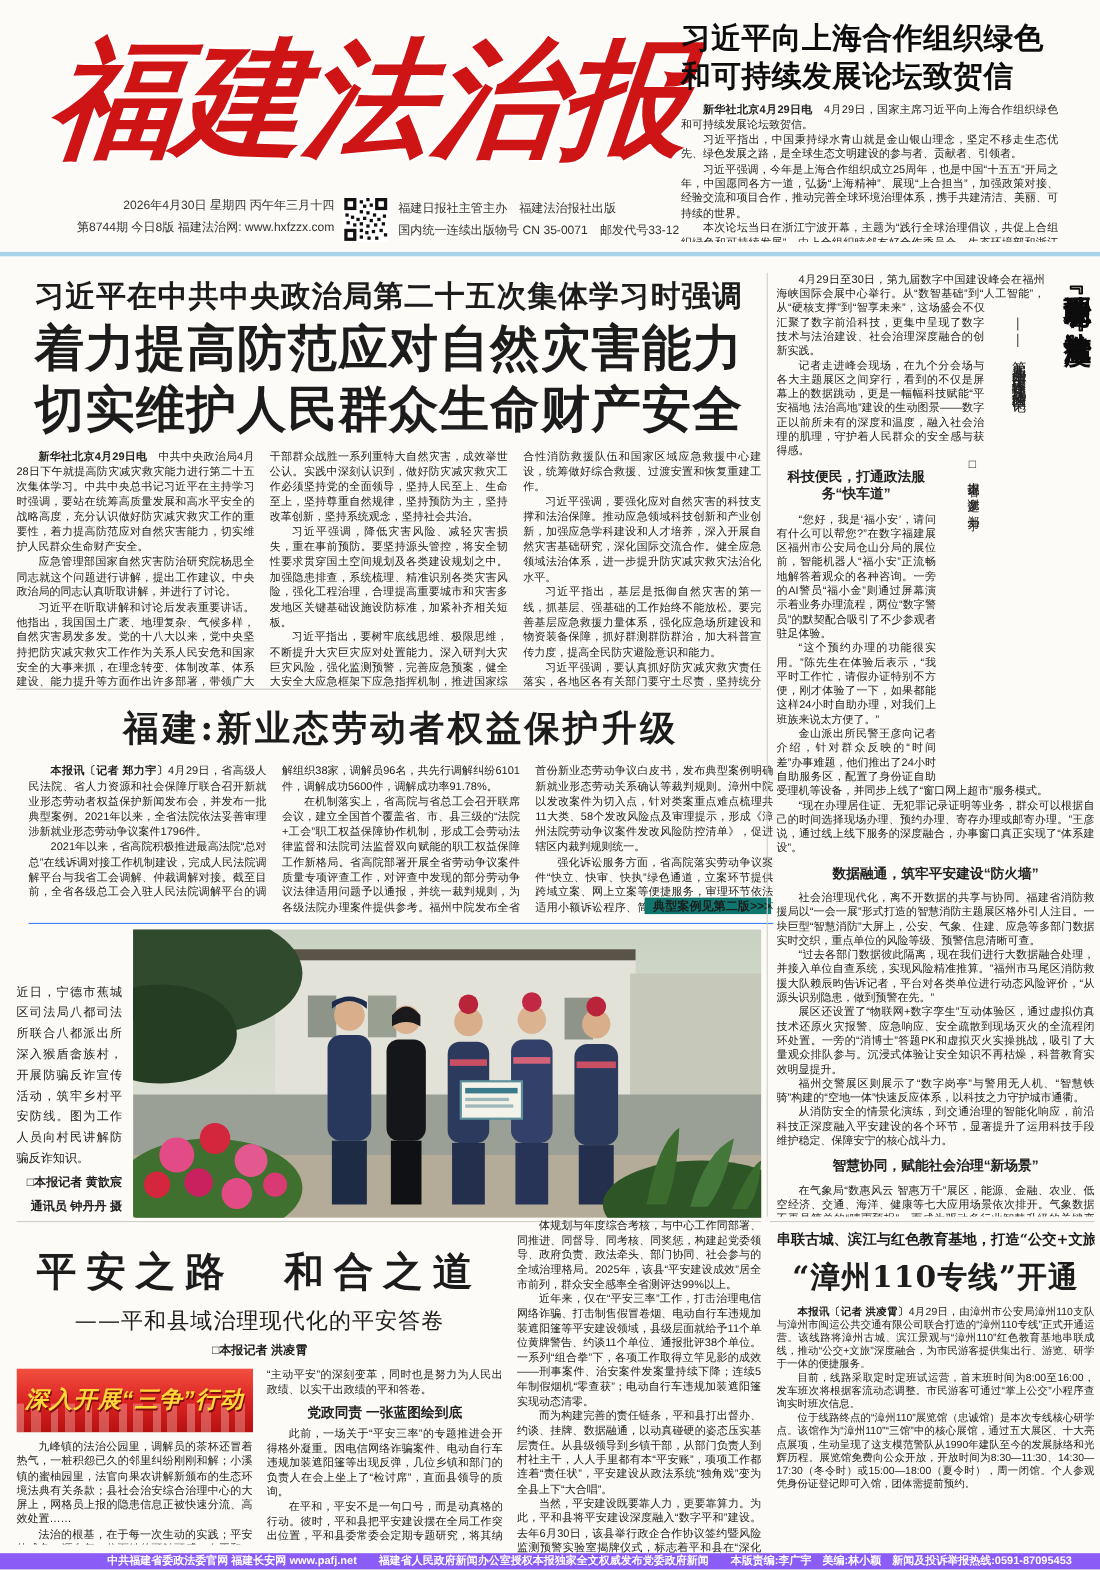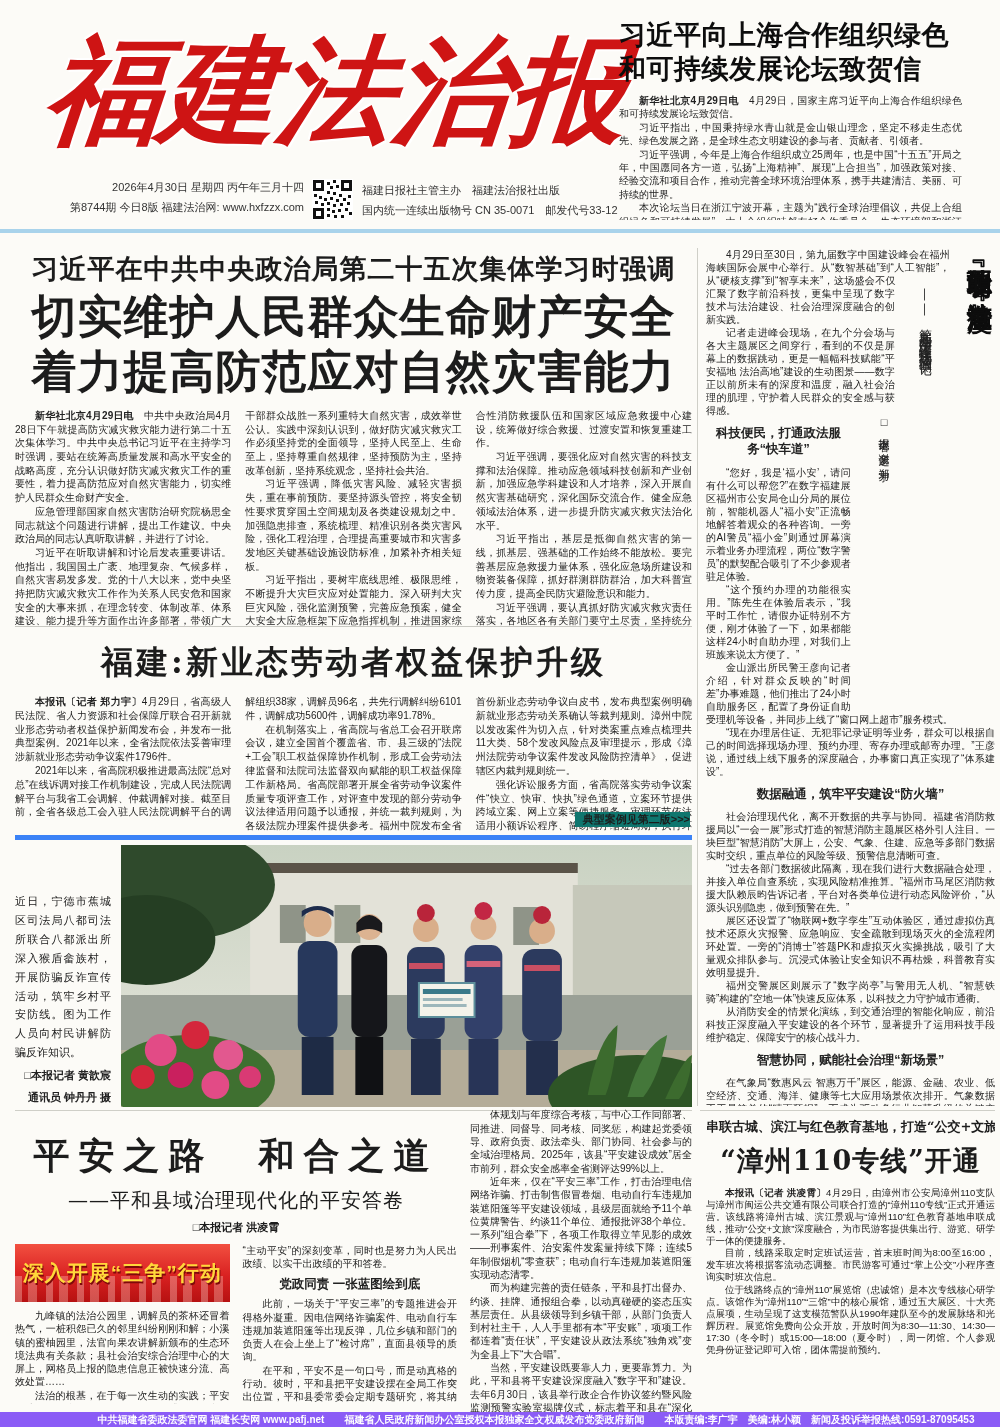--- a/index.html
+++ b/index.html
@@ -25,21 +25,21 @@
   .lead-in{font-weight:bold;}
 
   
   .lead{left:15px;top:245px;width:677px;height:382px;border-bottom:1px solid #c8c8c2;box-sizing:border-box;}
   .kicker{text-align:center;font-size:27px;font-weight:900;letter-spacing:1px;margin-top:6px;}
   .lead-hl{text-align:center;font-size:45px;font-weight:900;line-height:1.1;letter-spacing:1px;margin-top:5px;white-space:nowrap;}
   .lead-body{margin-top:13px;column-count:3;column-gap:14px;font-size:10px;line-height:1.37;
              text-align:justify;height:226px;overflow:hidden;color:#222;}
 
   
-  .labor{left:15px;top:637px;width:677px;height:203px;border-bottom:5px solid #3b82f6;box-sizing:border-box;}
+  .labor{left:26px;top:637px;width:677px;height:203px;border-bottom:1px solid #3b82f6;box-sizing:border-box;}
   .labor-hl{font-family:"DejaVu Serif",serif;font-weight:bold;font-size:32px;text-align:center;letter-spacing:3px;margin:4px 0 10px;}
   .labor-body{column-count:3;column-gap:14px;font-size:10px;line-height:1.38;text-align:justify;height:142px;overflow:hidden;color:#222;}
   .labor-note{position:absolute;right:2px;bottom:8px;font-weight:bold;font-size:11px;background:#0f766e;padding-left:8px;}
 
   
   .photo-sec{left:15px;top:845px;width:677px;height:262px;display:flex;gap:10px;}
   .photo-cap{width:96px;display:flex;flex-direction:column;justify-content:flex-end;
              font-family:"DejaVu Serif",serif;font-size:11px;line-height:1.72;text-align:justify;color:#222;}
   .photo-cap .credit{text-align:right;font-family:"Liberation Sans",sans-serif;font-weight:bold;font-size:11px;margin-top:3px;}
   .photo-frame{flex:1;background:#dfe2d8;}
@@ -67,21 +67,21 @@
   .pg-cols{display:flex;gap:13px;margin-top:9px;height:160px;overflow:hidden;font-size:10px;line-height:1.33;text-align:justify;color:#222;}
   .pg-col{flex:1;}
   .pg-subhead{font-weight:bold;font-size:12.5px;text-align:center;margin:5px 0;text-indent:0;}
   .no-indent{text-indent:0;}
   .pg-col3{flex:1;font-size:10px;line-height:1.33;text-align:justify;position:relative;overflow:hidden;padding-top:12px;color:#222;}
   .turn-note{position:absolute;right:0;bottom:0;font-weight:bold;background:#fcfbf7;padding-left:6px;}
   .banner{height:58px;margin-bottom:7px;position:relative;overflow:hidden;
           background:linear-gradient(180deg,#f25040 0%,#d92121 55%,#b61111 100%);}
   .banner:before{content:"";position:absolute;left:0;right:0;bottom:0;height:26px;opacity:.35;
           background:repeating-linear-gradient(90deg,#ffd9d0 0 7px,transparent 7px 13px,#ffc9be 13px 22px,transparent 22px 31px);}
-  .banner-text{position:relative;z-index:1;text-align:center;line-height:58px;font-weight:900;
+  .banner-text{position:relative;z-index:1;text-align:center;line-height:58px;font-weight:900;font-style:italic;
           font-size:21px;color:#ffd83a;letter-spacing:1px;text-shadow:1px 2px 0 #7e0a0a;white-space:nowrap;}
 
   
   .zz{left:706px;top:1113px;width:289px;height:298px;overflow:hidden;}
   .z-kicker{font-family:"DejaVu Serif",serif;font-weight:bold;font-size:13px;text-align:center;margin-top:5px;white-space:nowrap;}
   .z-hl{font-family:"DejaVu Serif",serif;font-weight:bold;font-size:27px;text-align:center;letter-spacing:1px;margin:7px 0 8px;}
   .z-body{font-size:9.5px;line-height:1.27;text-align:justify;color:#222;}
 
   
   .footer{left:0;top:1412px;width:1000px;height:15px;background:#8b5cf6;color:#fff;
@@ -154,22 +154,22 @@
     <p class="para">习近平指出，中国秉持绿水青山就是金山银山理念，坚定不移走生态优先、绿色发展之路，是全球生态文明建设的参与者、贡献者、引领者。</p>
         <p class="para">习近平强调，今年是上海合作组织成立25周年，也是中国“十五五”开局之年，中国愿同各方一道，弘扬“上海精神”、展现“上合担当”，加强政策对接、经验交流和项目合作，推动完善全球环境治理体系，携手共建清洁、美丽、可持续的世界。</p>
         <p class="para">本次论坛当日在浙江宁波开幕，主题为“践行全球治理倡议，共促上合组织绿色和可持续发展”，由上合组织睦邻友好合作委员会、生态环境部和浙江省人民政府共同主办。</p>
       </div>
   </div>
 
   <div class="abs blue-rule"></div>
 
   <div class="abs lead">
     <div class="kicker">习近平在中共中央政治局第二十五次集体学习时强调</div>
+    <div class="lead-hl">着力提高防范应对自然灾害能力</div>
     <div class="lead-hl">切实维护人民群众生命财产安全</div>
-    <div class="lead-hl">着力提高防范应对自然灾害能力</div>
     <div class="lead-body">
       <p class="para"><b class="lead-in">新华社北京4月29日电</b><span>　中共中央政治局4月28日下午就提高防灾减灾救灾能力进行第二十五次集体学习。中共中央总书记习近平在主持学习时强调，要站在统筹高质量发展和高水平安全的战略高度，充分认识做好防灾减灾救灾工作的重要性，着力提高防范应对自然灾害能力，切实维护人民群众生命财产安全。</span></p>
 
     <p class="para">应急管理部国家自然灾害防治研究院杨思全同志就这个问题进行讲解，提出工作建议。中央政治局的同志认真听取讲解，并进行了讨论。</p>
         <p class="para">习近平在听取讲解和讨论后发表重要讲话。他指出，我国国土广袤、地理复杂、气候多样，自然灾害易发多发。党的十八大以来，党中央坚持把防灾减灾救灾工作作为关系人民安危和国家安全的大事来抓，在理念转变、体制改革、体系建设、能力提升等方面作出许多部署，带领广大干部群众战胜一系列重特大自然灾害，成效举世公认。实践中深刻认识到，做好防灾减灾救灾工作必须坚持党的全面领导，坚持人民至上、生命至上，坚持尊重自然规律，坚持预防为主，坚持改革创新，坚持系统观念，坚持社会共治。</p>
         <p class="para">习近平强调，降低灾害风险、减轻灾害损失，重在事前预防。要坚持源头管控，将安全韧性要求贯穿国土空间规划及各类建设规划之中。加强隐患排查，系统梳理、精准识别各类灾害风险，强化工程治理，合理提高重要城市和灾害多发地区关键基础设施设防标准，加紧补齐相关短板。</p>
         <p class="para">习近平指出，要树牢底线思维、极限思维，不断提升大灾巨灾应对处置能力。深入研判大灾巨灾风险，强化监测预警，完善应急预案，健全大安全大应急框架下应急指挥机制，推进国家综合性消防救援队伍和国家区域应急救援中心建设，统筹做好综合救援、过渡安置和恢复重建工作。</p>
         <p class="para">习近平强调，要强化应对自然灾害的科技支撑和法治保障。推动应急领域科技创新和产业创新，加强应急学科建设和人才培养，深入开展自然灾害基础研究，深化国际交流合作。健全应急领域法治体系，进一步提升防灾减灾救灾法治化水平。</p>
         <p class="para">习近平指出，基层是抵御自然灾害的第一线，抓基层、强基础的工作始终不能放松。要完善基层应急救援力量体系，强化应急场所建设和物资装备保障，抓好群测群防群治，加大科普宣传力度，提高全民防灾避险意识和能力。</p>
         <p class="para">习近平强调，要认真抓好防灾减灾救灾责任落实，各地区各有关部门要守土尽责，坚持统分结合、防救衔接、上下联动，推动形成齐抓共管、协同配合的工作格局。树立和践行正确政绩观，坚决纠正重发展轻安全、重救灾轻预防等倾向。加强教育培训，提高各级干部的防灾减灾救灾能力。</p>
@@ -338,21 +338,21 @@
               <p class="para">在平和，平安不是一句口号，而是动真格的行动。彼时，平和县把平安建设摆在全局工作突出位置，平和县委常委会定期专题研究，将其纳入经济社会发展总</p>
             </div>
         </div>
       </div>
     </div>
     <div class="pg-col3">
       <div>
 
       <p class="para">体规划与年度综合考核，与中心工作同部署、同推进、同督导、同考核、同奖惩，构建起党委领导、政府负责、政法牵头、部门协同、社会参与的全域治理格局。2025年，该县“平安建设成效”居全市前列，群众安全感率全省测评达99%以上。</p>
           <p class="para">近年来，仅在“平安三率”工作，打击治理电信网络诈骗、打击制售假冒卷烟、电动自行车违规加装遮阳篷等平安建设领域，县级层面就给予11个单位黄牌警告、约谈11个单位、通报批评38个单位。一系列“组合拳”下，各项工作取得立竿见影的成效——刑事案件、治安案件发案量持续下降；连续5年制假烟机“零查获”；电动自行车违规加装遮阳篷实现动态清零。</p>
-          <p class="para">而为构建完善的责任链条，平和县打出督办、约谈、挂牌、通报组合拳，以动真碰硬的姿态压实基层责任。从县级领导到乡镇干部，从部门负责人到村社主干，人人手里都有本“平安账”，项项工作都连着“责任状”，平安建设从政法系统“独角戏”变为全县上下“大合唱”。</p>
+          <p class="para">而为构建完善的责任链条，平和县打出督办、约谈、挂牌、数据融通，以动真碰硬的姿态压实基层责任。从县级领导到乡镇干部，从部门负责人到村社主干，人人手里都有本“平安账”，项项工作都连着“责任状”，平安建设从政法系统“独角戏”变为全县上下“大合唱”。</p>
           <p class="para">当然，平安建设既要靠人力，更要靠算力。为此，平和县将平安建设深度融入“数字平和”建设。去年6月30日，该县举行政企合作协议签约暨风险监测预警实验室揭牌仪式，标志着平和县在“深化数据应用、强化科技赋能”上迈出关键一步。</p>
         </div>
       <span class="turn-note">（下转第二版）</span>
     </div>
   </div>
 
   <div class="abs zz">
     <div class="z-kicker">串联古城、滨江与红色教育基地，打造“公交+文旅”新体验</div>
     <div class="z-hl">“漳州110专线”开通</div>
     <div class="z-body">

